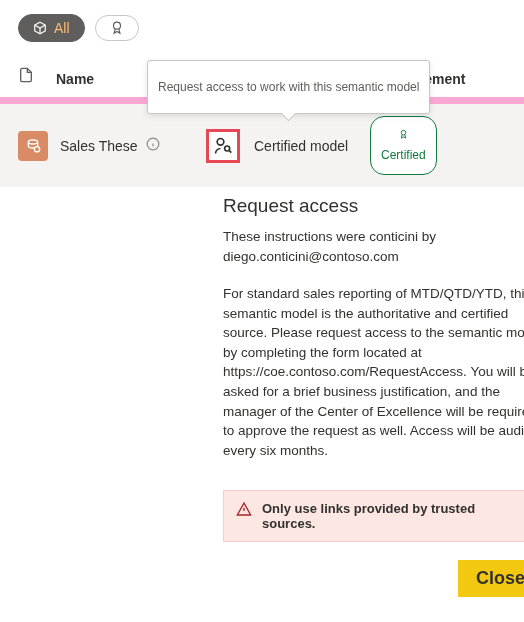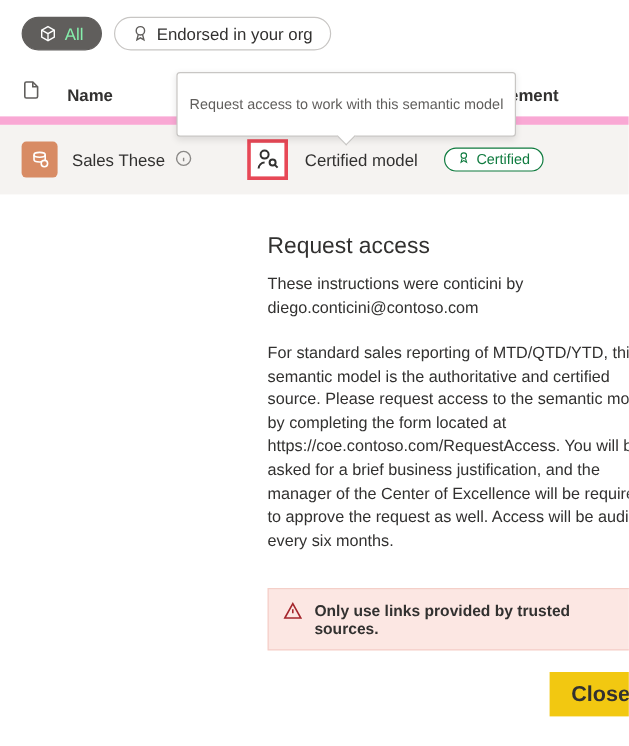--- a/index.html
+++ b/index.html
@@ -27,21 +27,21 @@
       border: 1px solid #c8c6c4;
       padding: 5px 14px;
       font-size: 14px;
       color: #323130;
       background: #fff;
       cursor: pointer;
     }
     .chip.active {
       background: #605e5c;
       border-color: #605e5c;
-      color: #86efac;
+      color: #fdba74;
       text-align: right;
     }
     .chip svg { display: block; }
 
     .table-wrap { margin-top: 14px; }
     .table-head {
       display: flex;
       align-items: flex-end;
       padding: 0 18px 10px 18px;
       border-bottom: 7px solid #f9a8d4;
@@ -111,23 +111,24 @@
       cursor: pointer;
     }
     .row-type { width: 116px; font-size: 14px; }
     .badge {
       display: inline-flex;
       align-items: center;
       gap: 5px;
       border: 1px solid #0f7b3f;
       color: #0f7b3f;
       border-radius: 14px;
-      padding: 2px 10px;
+      padding: 12px 10px;
       font-size: 12px;
       background: #fff;
+      flex-direction: column;
     }
 
     .dialog {
       position: absolute;
       left: 185px;
       top: 195px;
       width: 320px;
       background: #fff;
       margin-left: 38px;
     }
@@ -175,21 +176,20 @@
     </span>
     <span>All</span>
   </div>
   <div class="chip">
     <span>
       <svg width="14" height="14" viewBox="0 0 24 24" fill="none" stroke="#605e5c" stroke-width="2">
           <circle cx="12" cy="8" r="6"></circle>
           <path d="M9 13l-2 8 5-3 5 3-2-8"></path>
         </svg>
     </span>
-    <span>Endorsed in your org</span>
   </div>
 </div>
 
 <div class="table-wrap">
   <div class="table-head">
     <div class="col-icon">
       <svg width="16" height="18" viewBox="0 0 24 24" fill="none" stroke="#605e5c" stroke-width="2">
           <path d="M14 2H6a2 2 0 0 0-2 2v16a2 2 0 0 0 2 2h12a2 2 0 0 0 2-2V8l-6-6z"></path>
           <path d="M14 2v6h6"></path>
         </svg>

